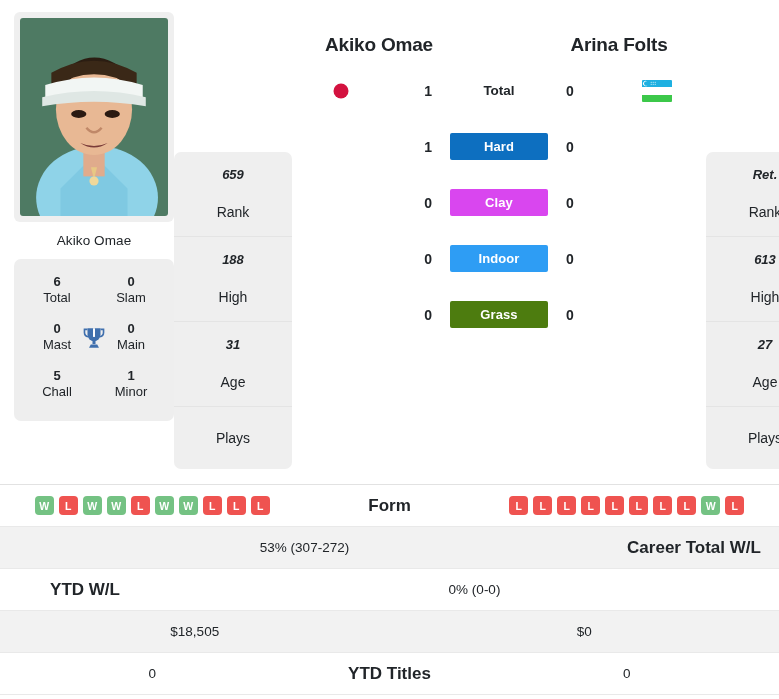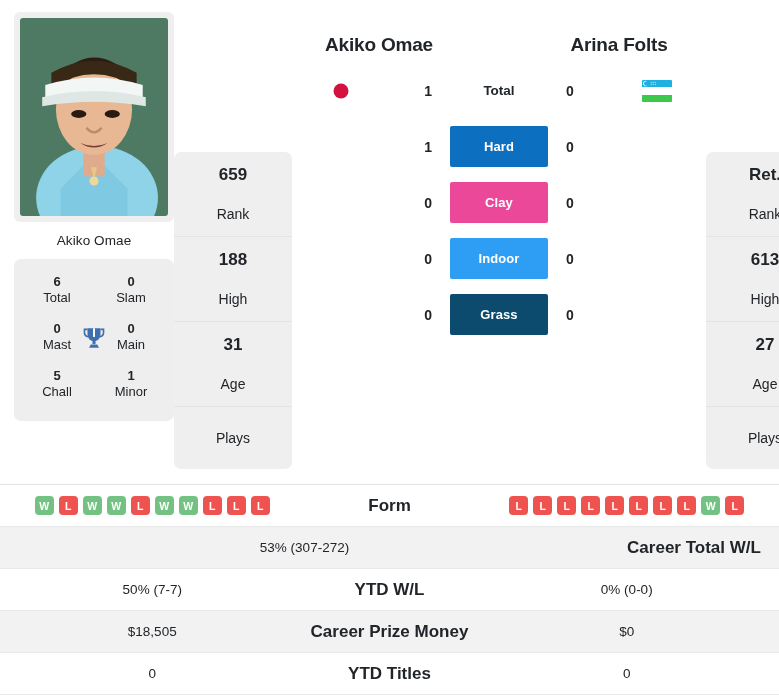--- a/index.html
+++ b/index.html
@@ -81,21 +81,21 @@
     overflow:hidden;
   }
   .mid-row{
     height:85px;
     display:flex;flex-direction:column;
     align-items:center;justify-content:center;
     border-bottom:1px solid #e4e4e4;
     box-sizing:border-box;
   }
   .mid-row:last-child{border-bottom:none;height:62px;}
-  .mid-val{font-size:17px;font-weight:bold;line-height:1.2;}
+  .mid-val{font-size:13px;font-weight:bold;line-height:1.2;font-style:italic;}
   .mid-lab{font-size:14px;line-height:1.3;margin-top:20px;}
   .mid-lab-only{font-size:14px;}
 
   
   .center-col{
     flex:1 1 auto;
     display:flex;flex-direction:column;
     align-items:center;
     padding-top:22px;
   }
@@ -117,21 +117,21 @@
     display:flex;align-items:center;justify-content:center;
     height:56px;
   }
   .snum{
     width:60px;text-align:center;
     font-size:14px;font-weight:bold;color:#212529;
   }
   .snum.left{text-align:right;padding-right:18px;box-sizing:border-box;}
   .snum.right{text-align:left;padding-left:18px;box-sizing:border-box;}
   .pill{
-    width:98px;height:41px;
+    width:98px;height:27px;
     display:flex;align-items:center;justify-content:center;
     border-radius:2px;
     color:#ffffff;font-size:13px;font-weight:bold;
     letter-spacing:.1px;
   }
   .totalcell{
     width:98px;text-align:center;
     font-size:13.5px;font-weight:bold;color:#212529;
   }
   .flagbox{
@@ -299,37 +299,37 @@
           <div class="flagbox"></div>
           <div class="snum left">1</div>
           <div class="pill" style="background:#0d6fc0">Hard</div>
           <div class="snum right">0</div>
           <div class="flagbox"></div>
         </div>
 
         <div class="srow">
           <div class="flagbox"></div>
           <div class="snum left">0</div>
-          <div class="pill" style="background:#ec4899">Clay</div>
+          <div class="pill" style="background:#d946ef">Clay</div>
           <div class="snum right">0</div>
           <div class="flagbox"></div>
         </div>
 
         <div class="srow">
           <div class="flagbox"></div>
           <div class="snum left">0</div>
           <div class="pill" style="background:#2e9df4">Indoor</div>
           <div class="snum right">0</div>
           <div class="flagbox"></div>
         </div>
 
         <div class="srow">
           <div class="flagbox"></div>
           <div class="snum left">0</div>
-          <div class="pill" style="background:#0c4a6e">Grass</div>
+          <div class="pill" style="background:#4d7c0f">Grass</div>
           <div class="snum right">0</div>
           <div class="flagbox"></div>
         </div>
 
       </div>
     </div>
 
     <div class="mid-col">
       <div class="mid-row">
         <div class="mid-val">Ret.</div>
@@ -383,28 +383,26 @@
           </div>
       </div>
     </div>
 
     <div class="trow alt">
       <div class="tside">53% (307-272)</div>
       <div class="tmid">Career Total W/L</div>
     </div>
 
     <div class="trow">
-      <div class="tside">50% (7-7)</div>
       <div class="tmid">YTD W/L</div>
       <div class="tside">0% (0-0)</div>
     </div>
 
     <div class="trow alt">
       <div class="tside">$18,505</div>
-      <div class="tmid">Career Prize Money</div>
       <div class="tside">$0</div>
     </div>
 
     <div class="trow">
       <div class="tside">0</div>
       <div class="tmid">YTD Titles</div>
       <div class="tside">0</div>
     </div>
 
   </div>

